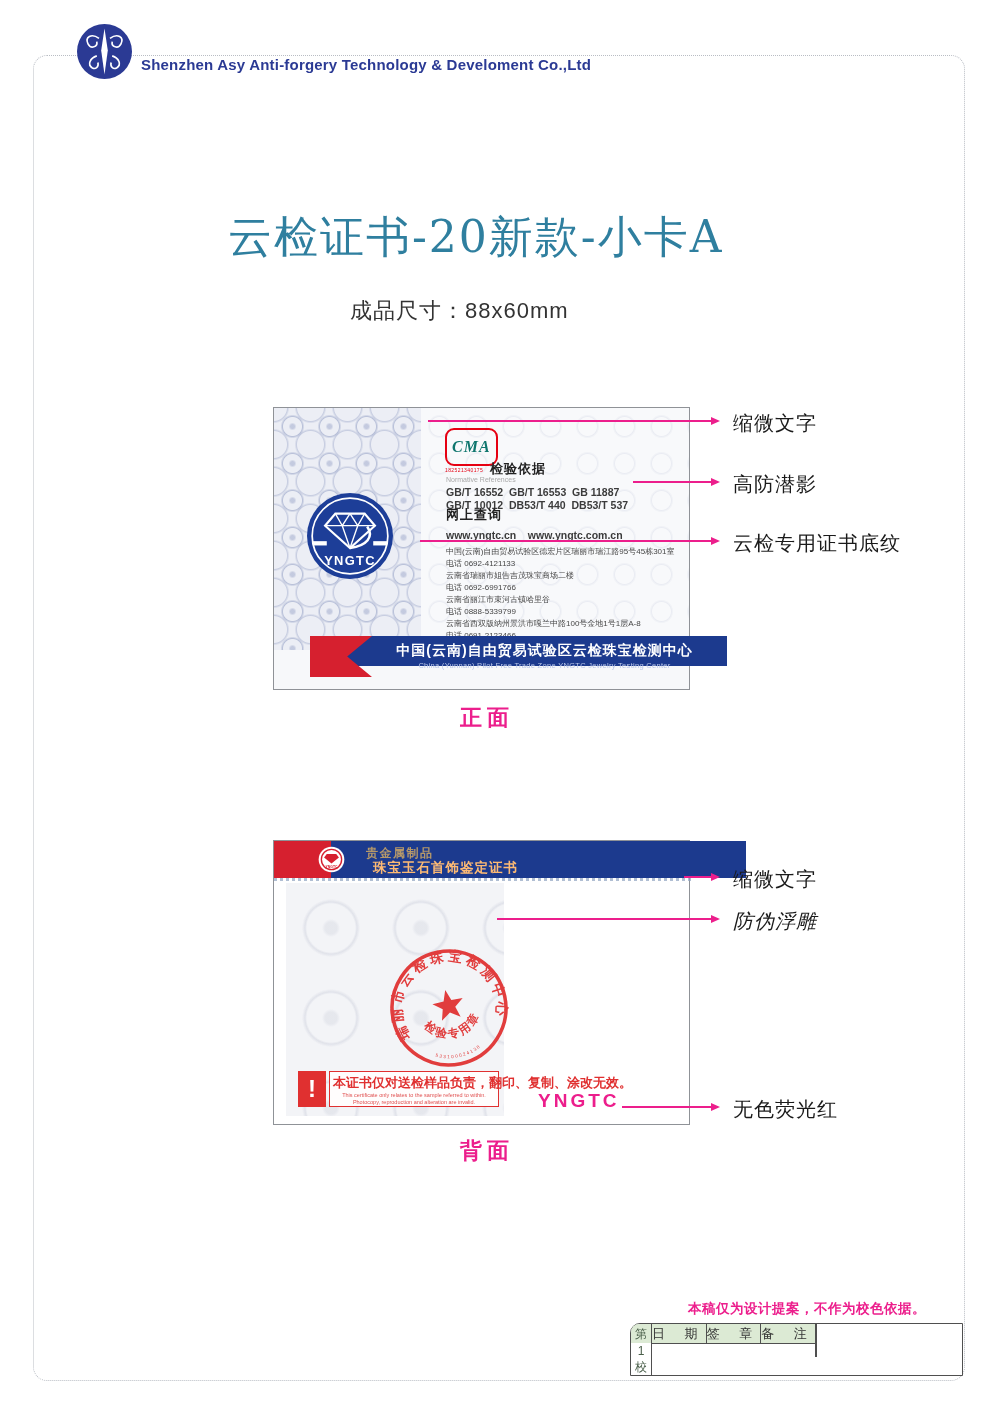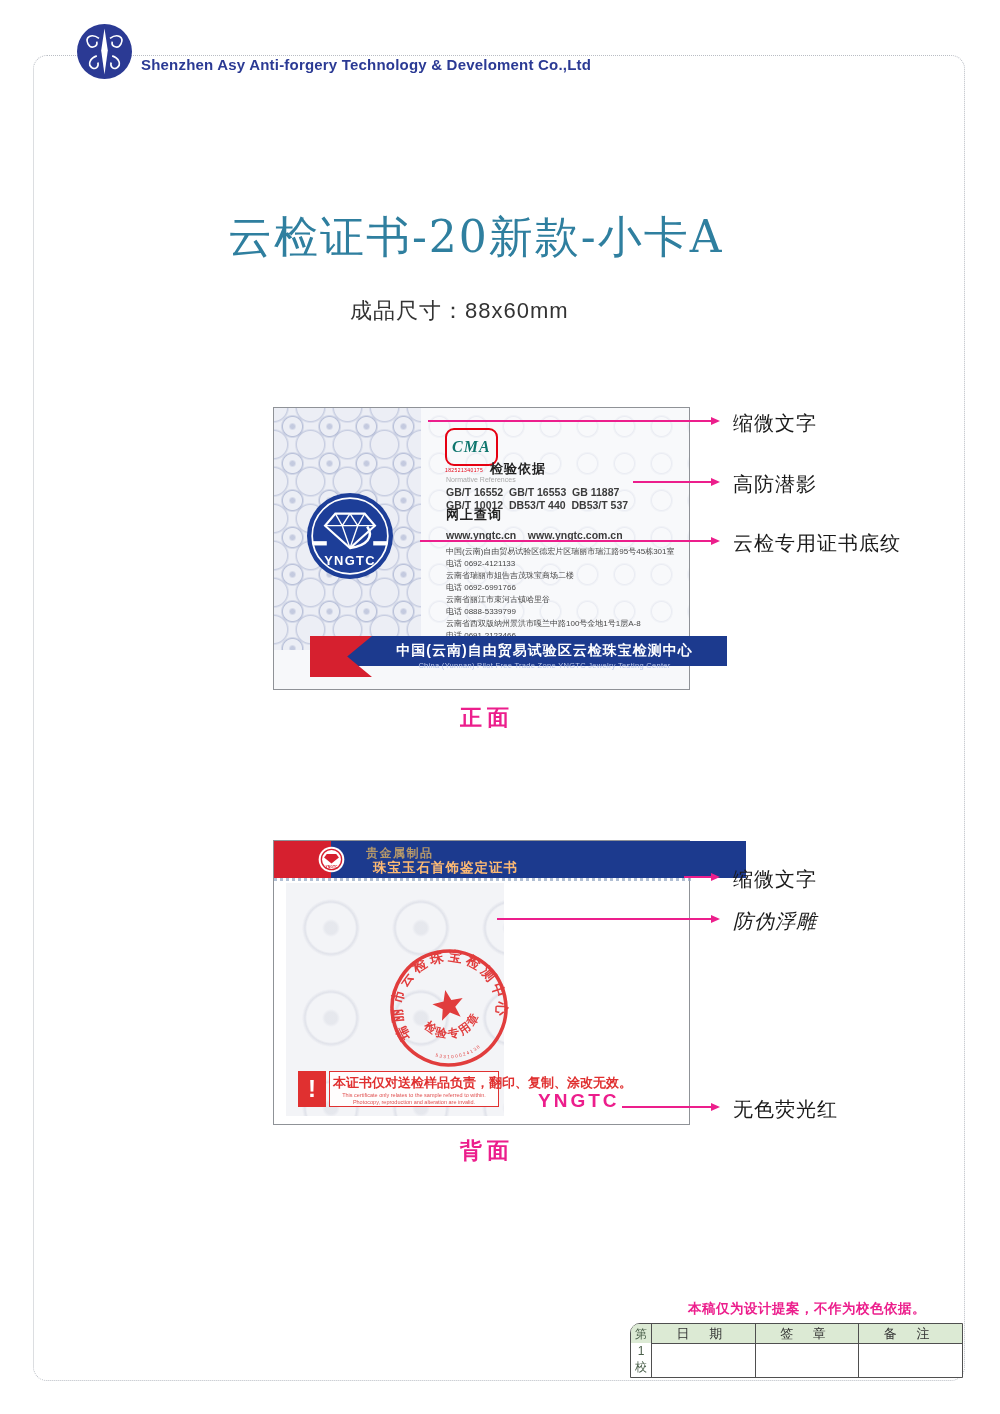--- a/index.html
+++ b/index.html
@@ -153,21 +153,21 @@
     position:absolute; left:630px; top:1323px; width:333px;
     border:1.5px solid #4f4f4f; border-top-left-radius:10px;
     display:flex; background:#ffffff; box-sizing:border-box;
   }
   .rev-col {
     width:20px; border-right:1.5px solid #4f4f4f; display:flex; flex-direction:column;
     border-top-left-radius:8px; overflow:hidden;
   }
   .rev-head { height:19px; background:#dcead4; text-align:center; font-size:12px; color:#4a5f4a; line-height:20px; }
   .rev-char { text-align:center; font-size:12px; color:#4a5f4a; line-height:16px; }
-  .tbl-cols { flex:1; display:flex; flex-direction:column; }
+  .tbl-cols { flex:1; display:flex; flex-direction:row; }
   .tbl-head { display:flex; height:19px; background:#dcead4; border-bottom:1.5px solid #4f4f4f; }
   .tbl-th {
     flex:1; text-align:center; font-size:13px; color:#333333; line-height:19px;
     letter-spacing:8px; border-right:1.5px solid #4f4f4f;
   }
   .tbl-th:last-child { border-right:none; }
   .tbl-body { display:flex; height:33px; }
   .tbl-td { flex:1; border-right:1.5px solid #4f4f4f; }
   .tbl-td:last-child { border-right:none; }
 </style>

